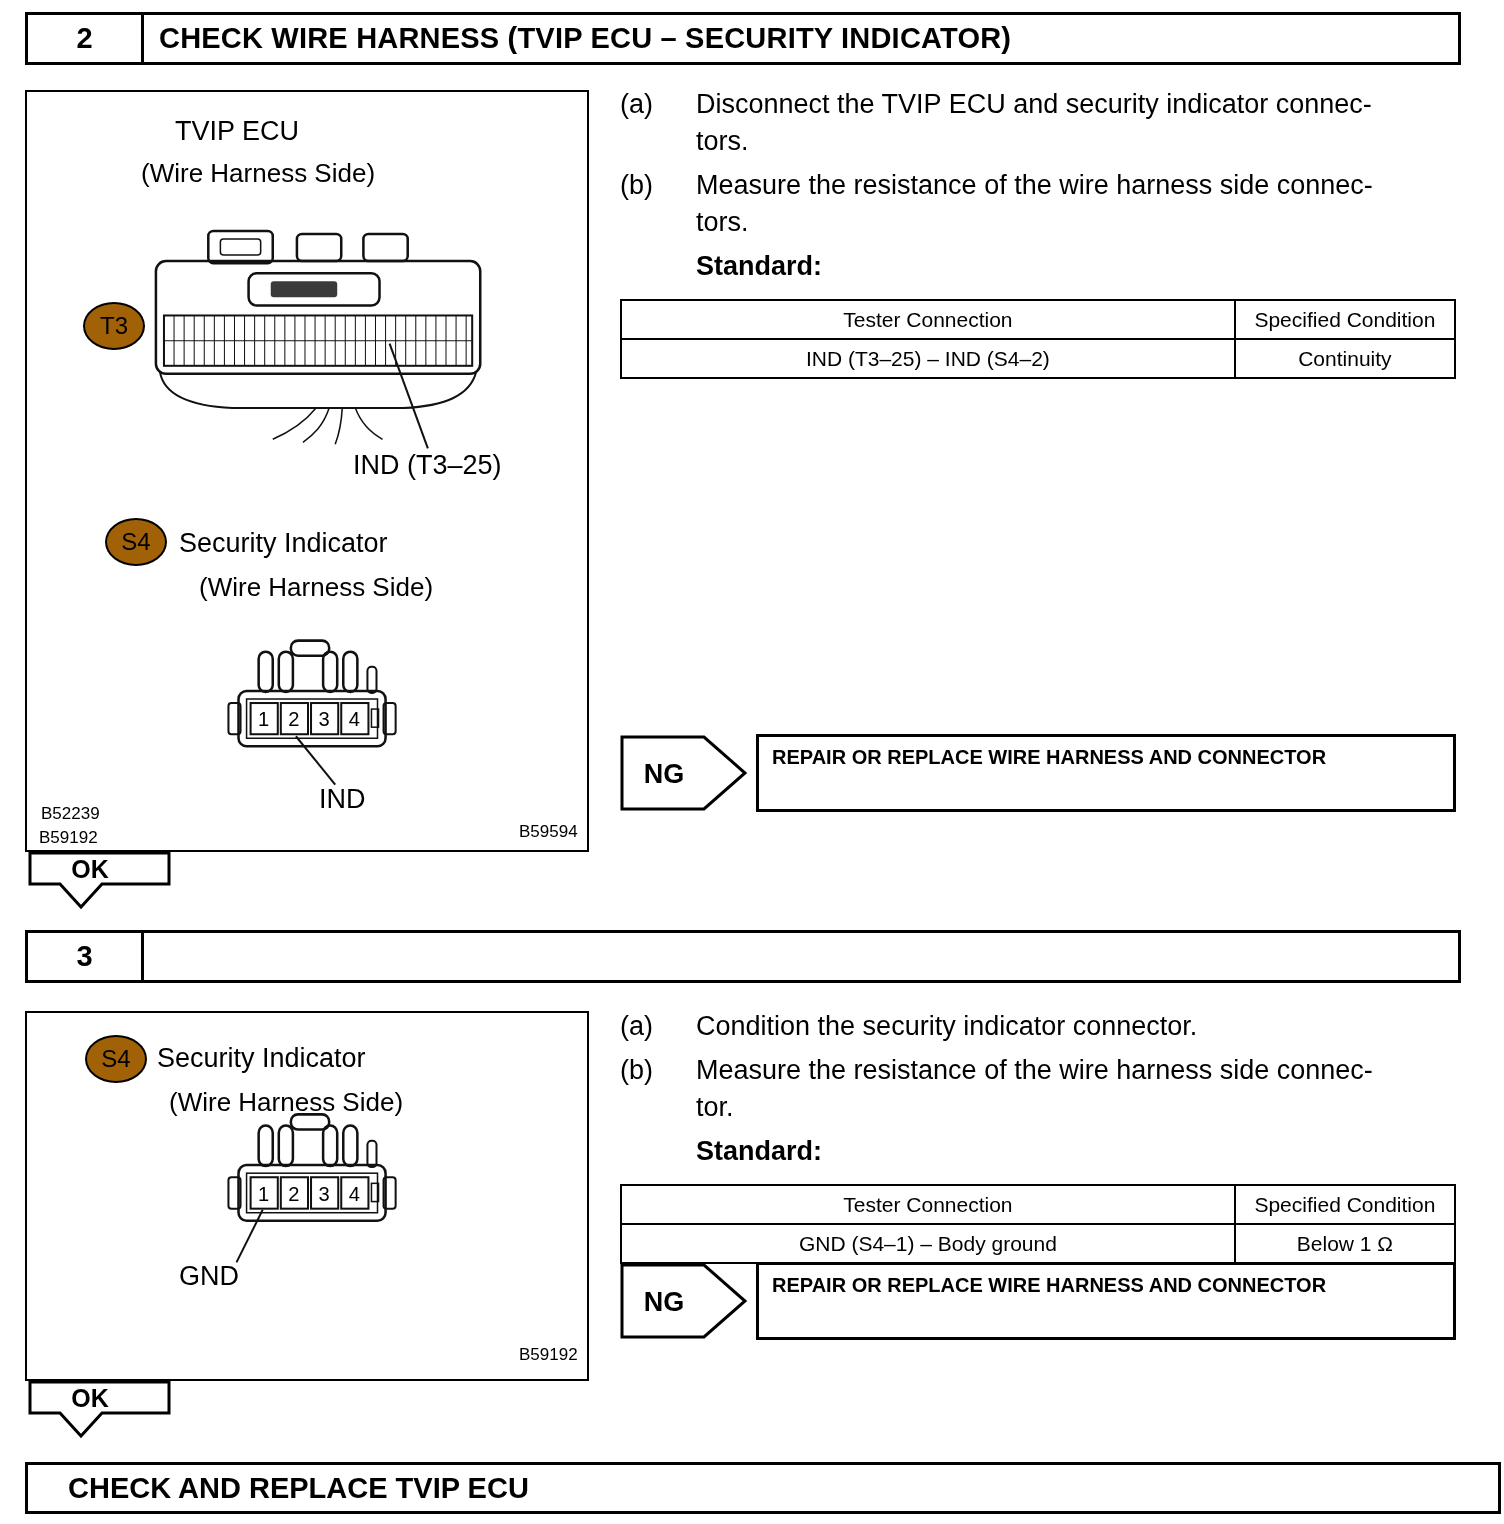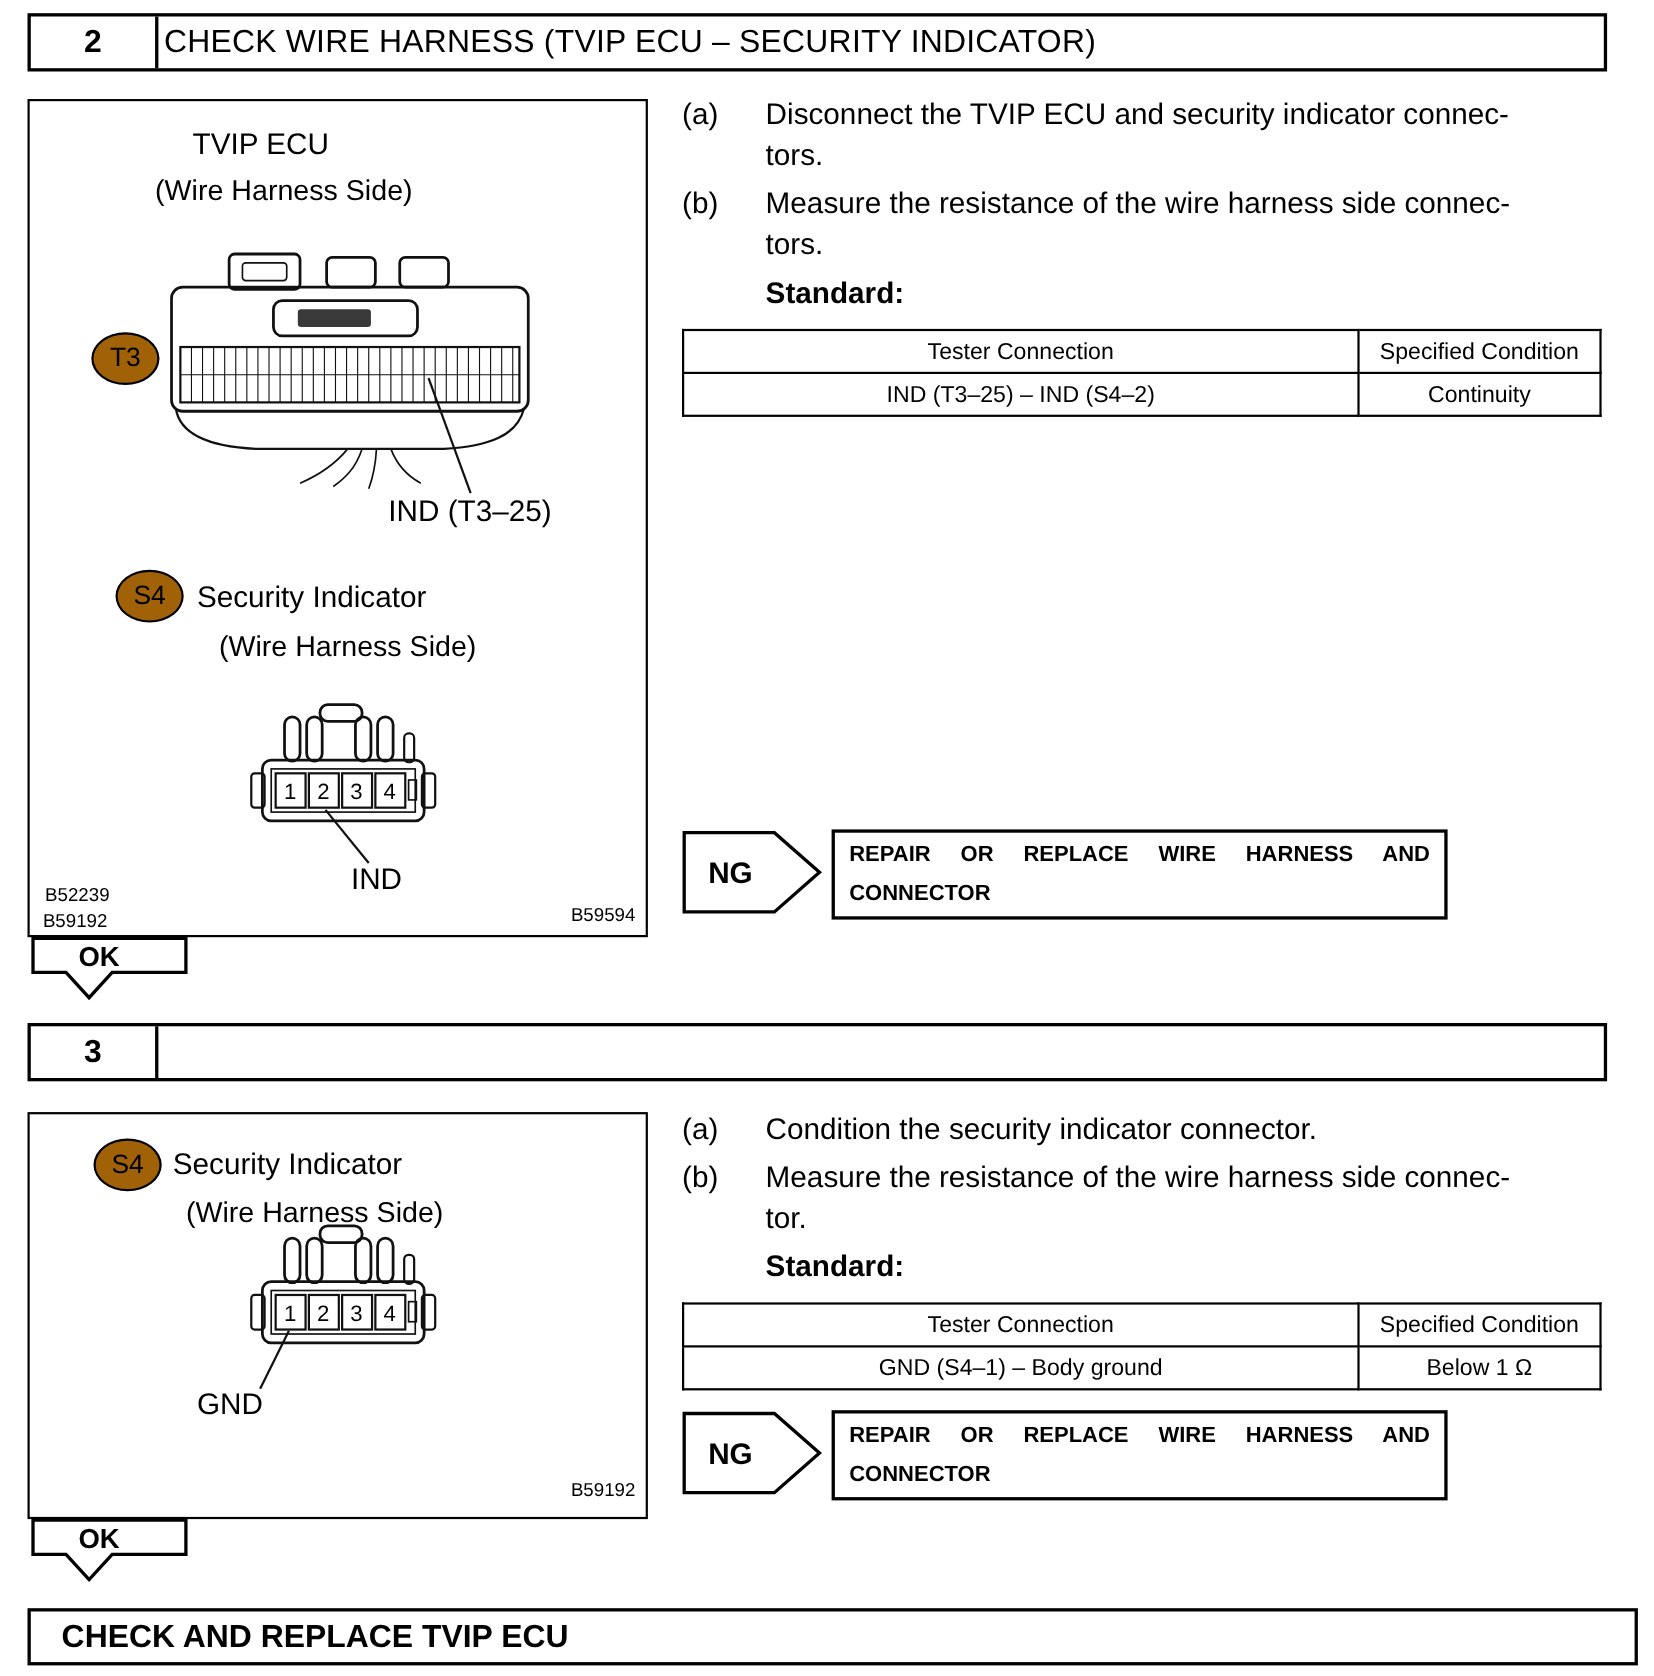--- a/index.html
+++ b/index.html
@@ -1,45 +1,45 @@
 <!DOCTYPE html>
 <html><head>
 <meta charset="utf-8">
 <style>
   html,body{margin:0;padding:0;}
   body{width:1504px;height:1524px;background:#ffffff;color:#000;font-family:"Liberation Sans",sans-serif;position:relative;}
   .page{position:absolute;inset:0;}
 
   .step-header{position:absolute;left:25px;width:1430px;height:47px;border:3px solid #000;display:flex;align-items:stretch;background:#fff;}
   .step-num{width:113px;border-right:3px solid #000;display:flex;align-items:center;justify-content:center;font-size:29px;font-weight:bold;flex:none;}
-  .step-title{flex:1;display:flex;align-items:center;padding-left:5px;font-size:29px;font-weight:normal;letter-spacing:.2px;}
+  .step-title{flex:1;display:flex;align-items:center;padding-left:15px;font-size:29px;font-weight:bold;letter-spacing:.2px;}
 
   .figure-box{position:absolute;left:25px;width:560px;border:2.5px solid #000;background:#fff;}
   .fig-svg{position:absolute;inset:0;width:100%;height:100%;}
   .fig-text{position:absolute;font-size:27px;white-space:nowrap;text-align:right;}
   .fig-sub{font-size:26px;}
   .fig-code{position:absolute;font-size:17px;white-space:nowrap;}
   .badge{position:absolute;width:58px;height:44px;border:2.5px solid #000;border-radius:50%;display:flex;align-items:center;justify-content:center;font-size:24px;background:#a16207;}
 
   .right-col{position:absolute;left:620px;width:836px;}
   .instr-row{display:flex;font-size:27px;line-height:37px;margin-bottom:7px;}
   .instr-marker{width:76px;flex:none;}
   .instr-text{flex:1;white-space:pre-line;}
   .standard-label{font-size:27px;font-weight:bold;margin:2px 0 0 76px;line-height:37px;}
   .spec-table{width:100%;border-collapse:collapse;table-layout:fixed;margin-top:14px;}
   .spec-table th,.spec-table td{border:2px solid #000;font-weight:normal;font-size:21px;text-align:center;height:37px;padding:0 6px;}
   .col-conn{width:73.6%;}
 
-  .ng-row{position:absolute;left:620px;width:696px;display:flex;align-items:stretch;margin-top:20px;}
+  .ng-row{position:absolute;left:620px;width:836px;display:flex;align-items:stretch;}
   .ng-flag{flex:none;width:128px;height:78px;}
   .ng-action{flex:1;border:3px solid #000;margin-left:8px;padding:3px 13px;font-size:20px;font-weight:bold;line-height:35px;text-align:justify;}
 
   .ok-flag{position:absolute;left:28px;width:150px;height:60px;}
 
-  .footer-bar{position:absolute;left:25px;width:1430px;height:46px;border:3px solid #000;display:flex;align-items:center;padding-left:28px;font-size:29px;font-weight:bold;background:#fff;}
+  .footer-bar{position:absolute;left:25px;width:1430px;height:46px;border:3px solid #000;display:flex;align-items:center;padding-left:40px;font-size:29px;font-weight:bold;background:#fff;}
 
   .pin-num{fill:#000;stroke:none;font-family:"Liberation Sans",sans-serif;font-size:20px;text-anchor:middle;}
   .ng-text{fill:#000;stroke:none;font-family:"Liberation Sans",sans-serif;font-size:27px;font-weight:bold;text-anchor:middle;}
   .ok-text{fill:#000;stroke:none;font-family:"Liberation Sans",sans-serif;font-size:25px;font-weight:bold;text-anchor:middle;}
 </style>
 </head>
 <body>
 
 <div class="page">
 

